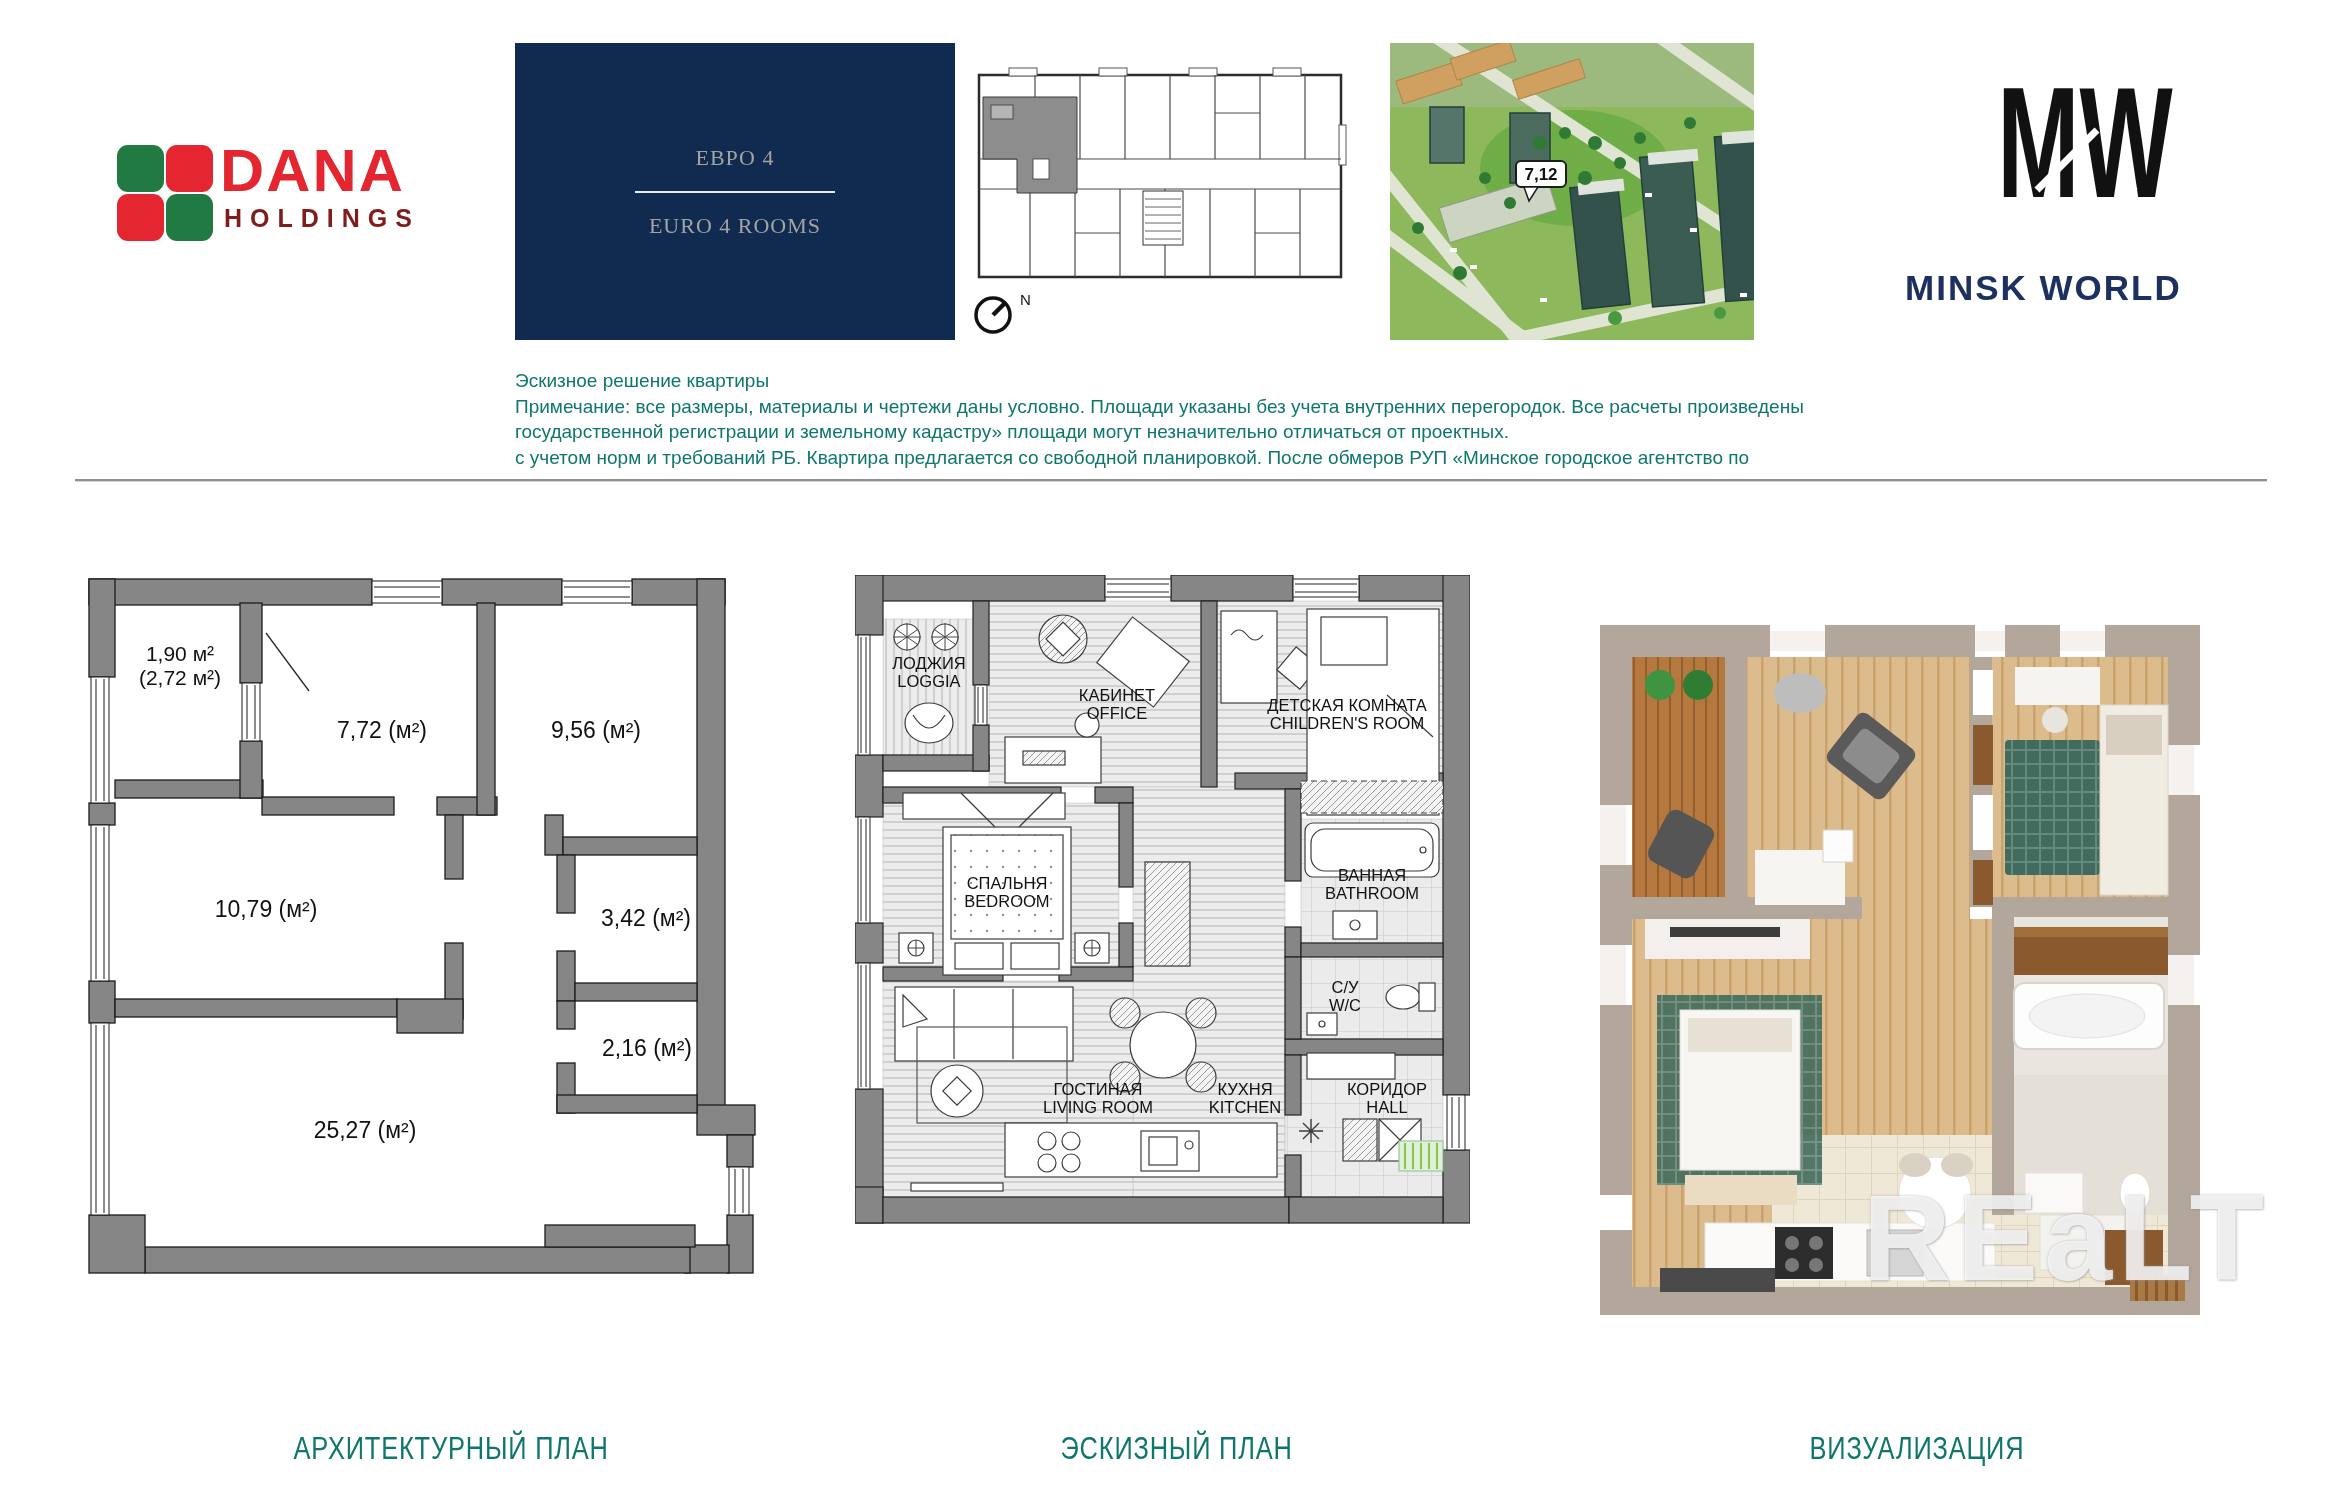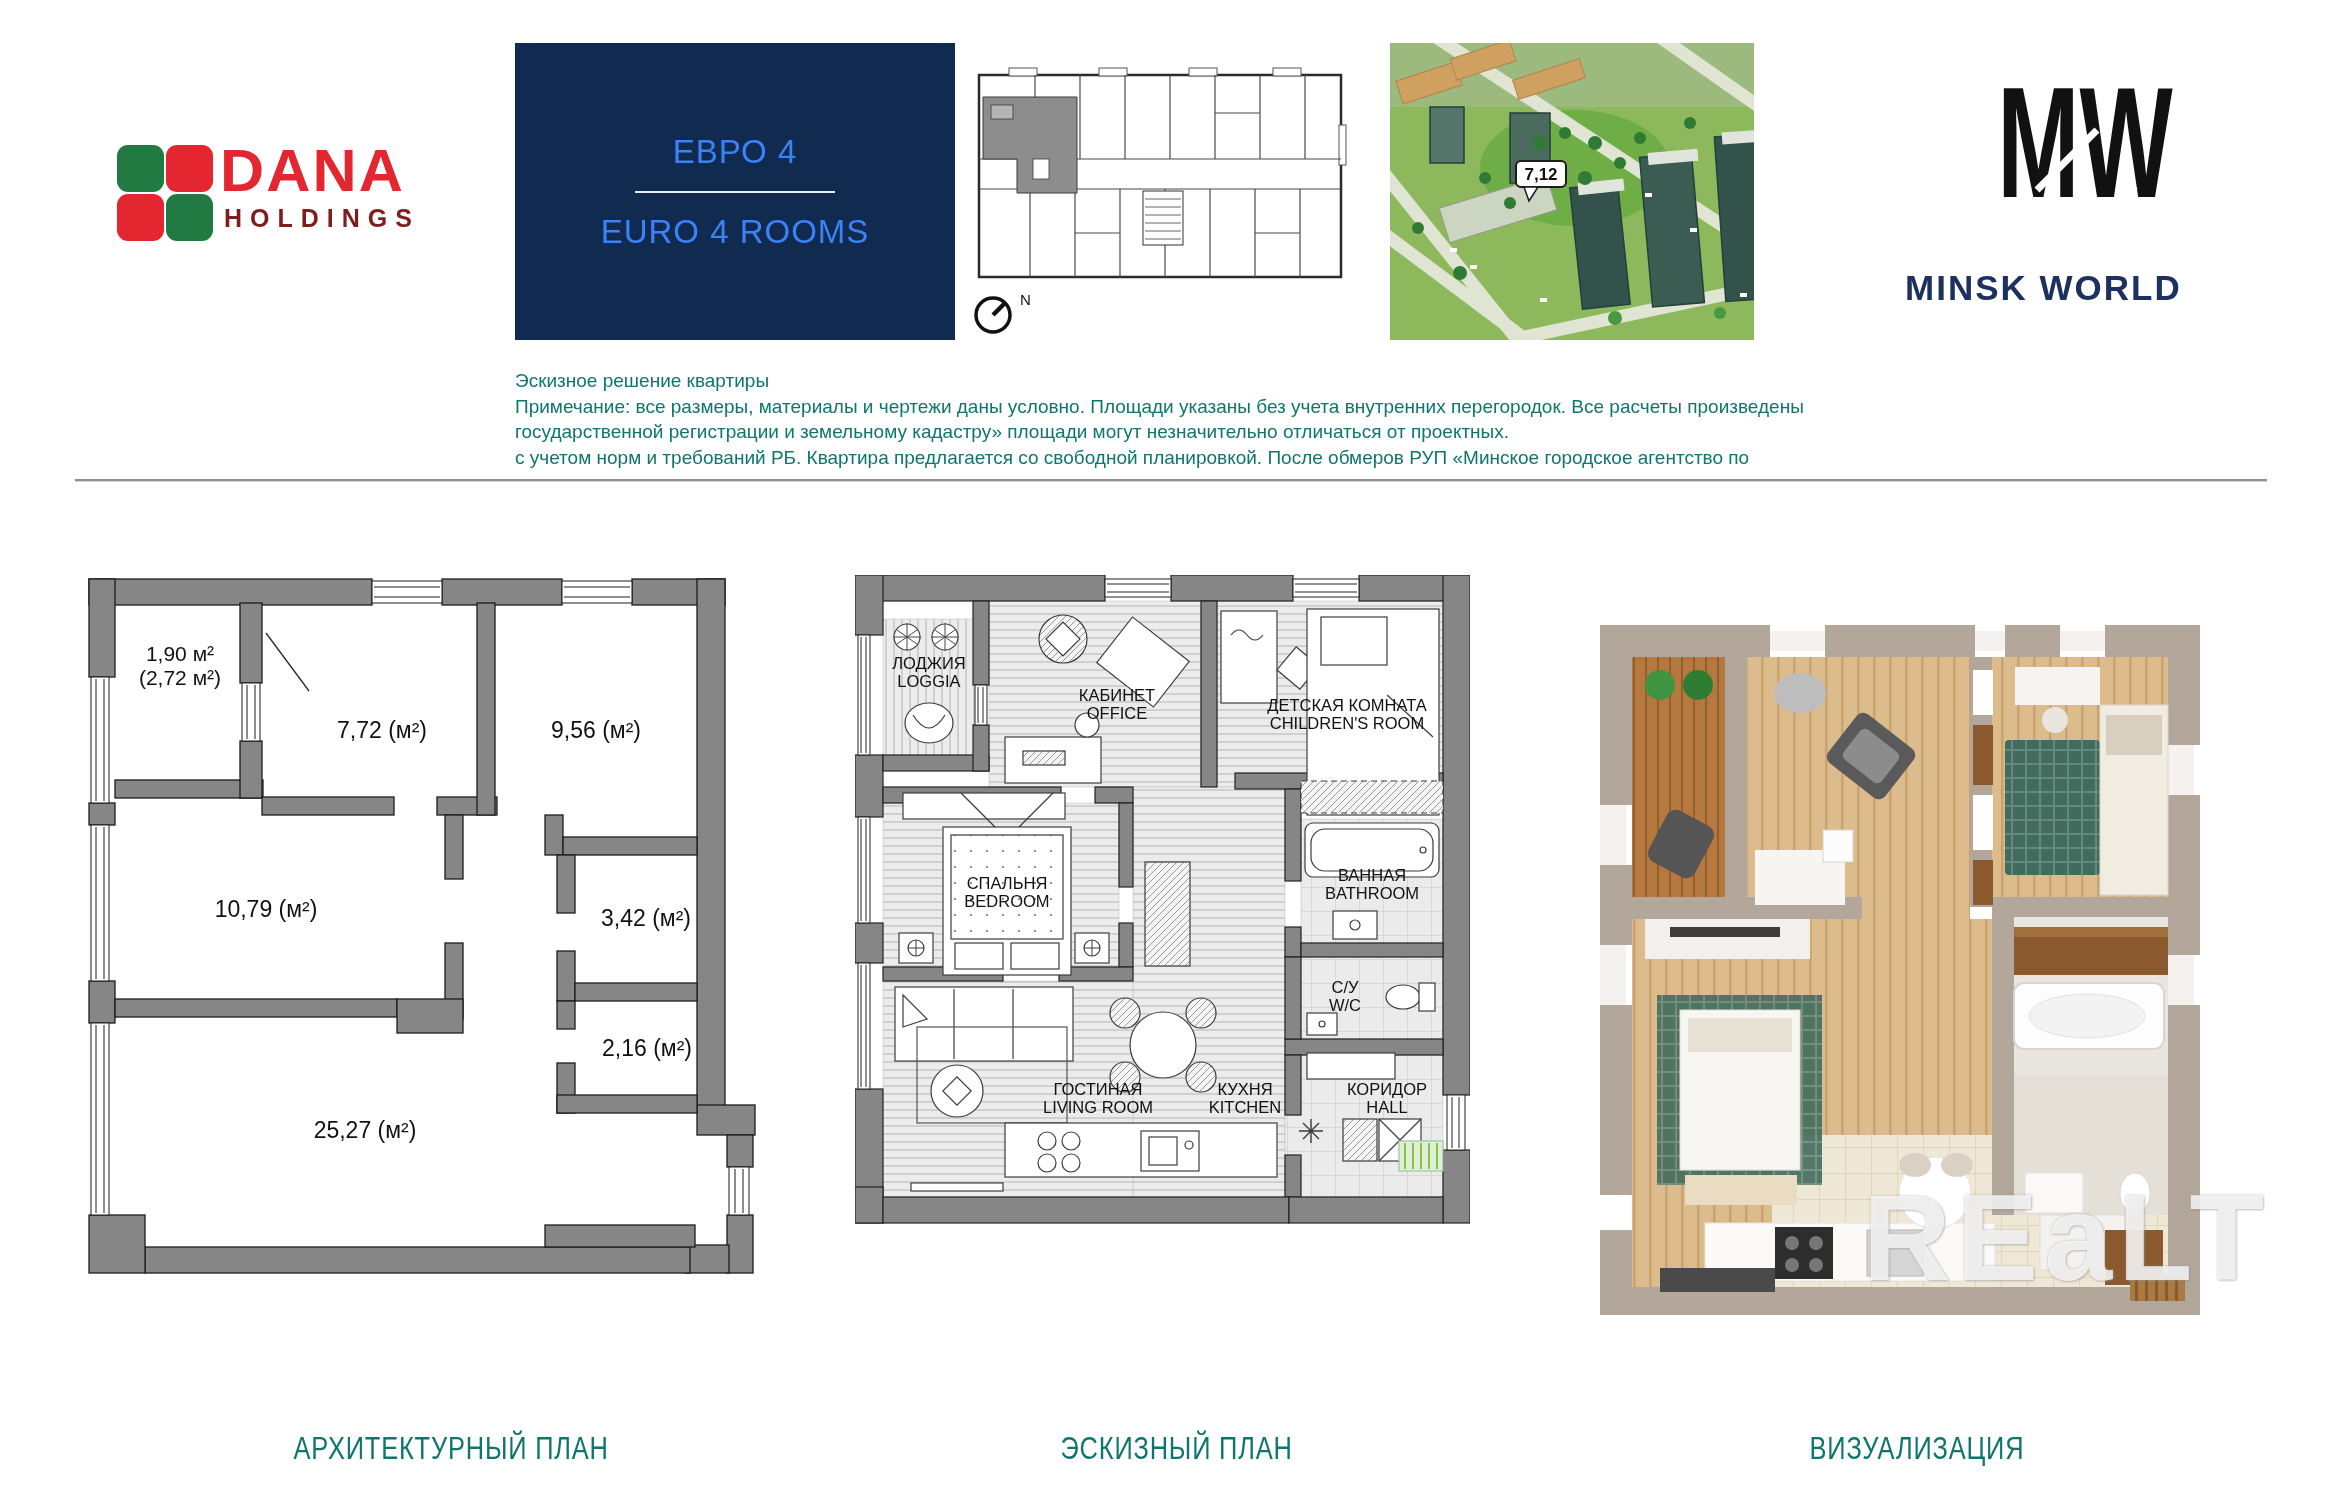--- a/index.html
+++ b/index.html
@@ -10,21 +10,21 @@
   
   .dana-sq{position:absolute;width:47px;height:47px;border-radius:11px;}
   .dana-word{position:absolute;left:220px;top:136px;font-size:60px;font-weight:bold;
              color:#e32630;letter-spacing:2px;transform:scaleX(1.02);transform-origin:left;}
   .dana-sub{position:absolute;left:224px;top:204px;font-size:25px;font-weight:bold;
             color:#7f1d1d;letter-spacing:8px;}
 
   
   .typebox{position:absolute;left:515px;top:43px;width:440px;height:297px;background:#102a50;
            display:flex;flex-direction:column;align-items:center;justify-content:center;}
-  .typebox .t{color:#3b82f6;font-size:33px;letter-spacing:1px;}
+  .typebox .t{color:#a3a3a3;font-size:22px;letter-spacing:1px;font-family:Liberation Serif, serif;}
   .typebox .sep{width:200px;height:2px;background:#e8edf5;margin:20px 0;}
 
   
   .mw-word{position:absolute;left:1905px;top:268px;width:360px;
            font-size:35px;font-weight:bold;color:#1d3160;letter-spacing:2px;}
 
   
   .disc{position:absolute;left:515px;top:368px;width:1350px;font-size:19px;line-height:25.5px;color:#0f766e;}
 
   .rule{position:absolute;left:75px;top:479px;width:2192px;height:3px;

